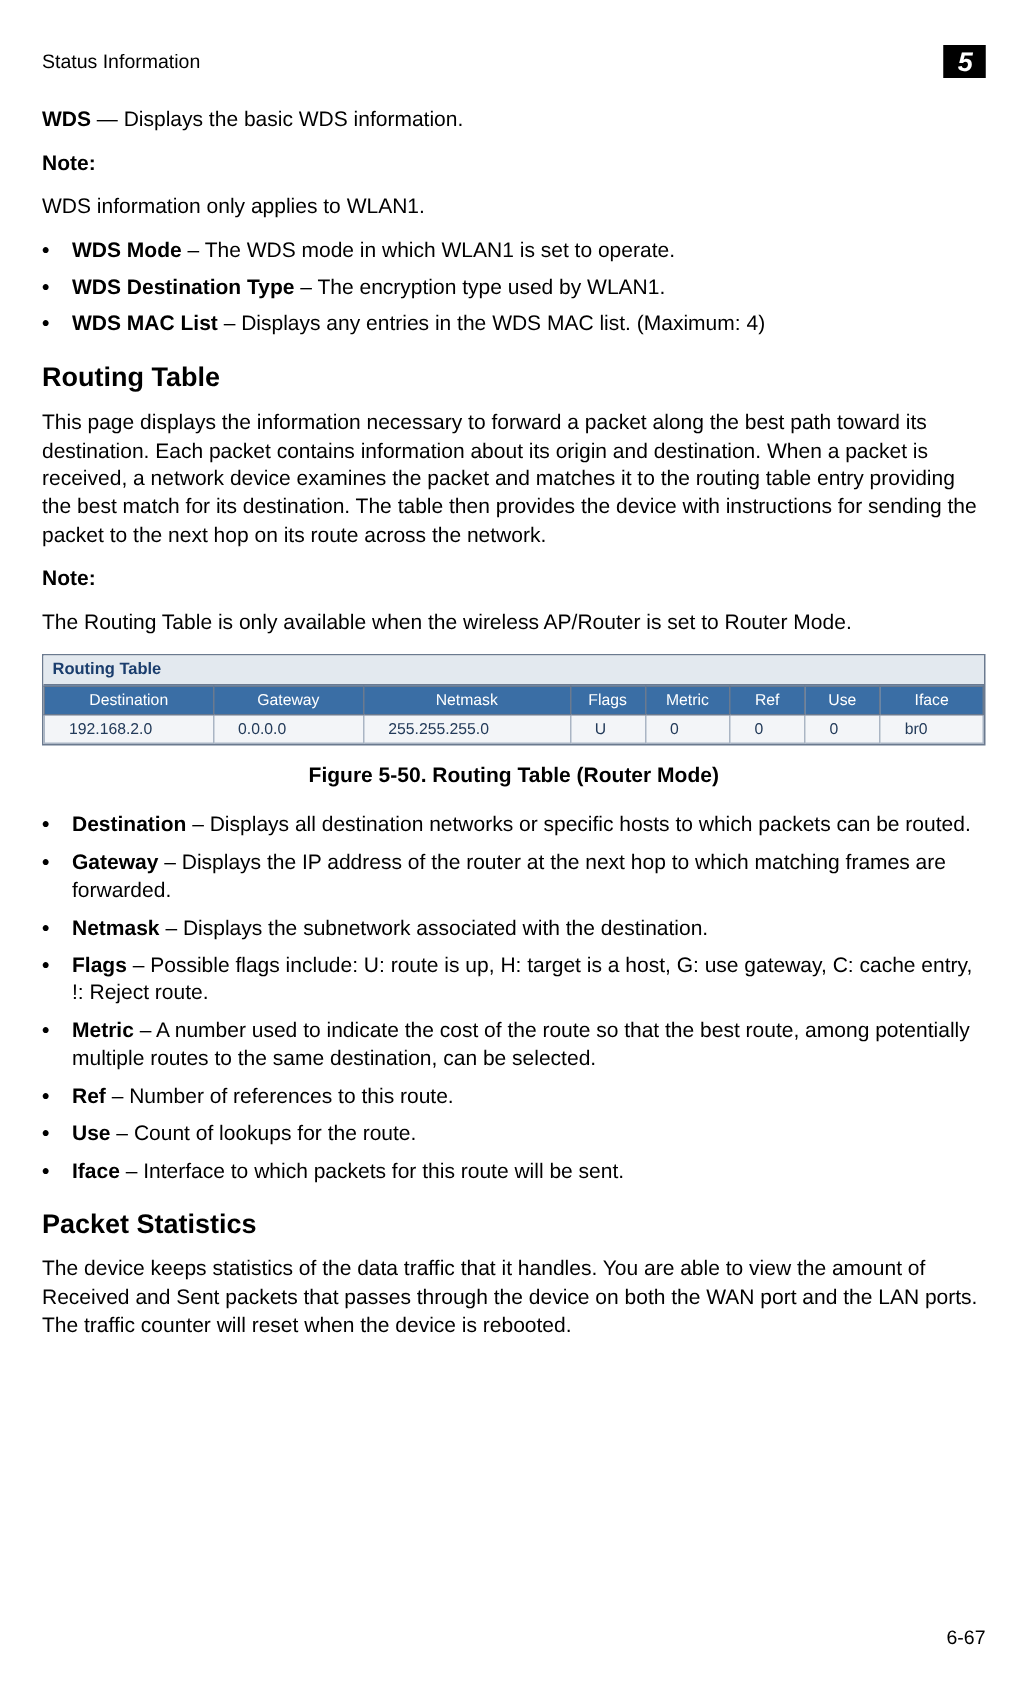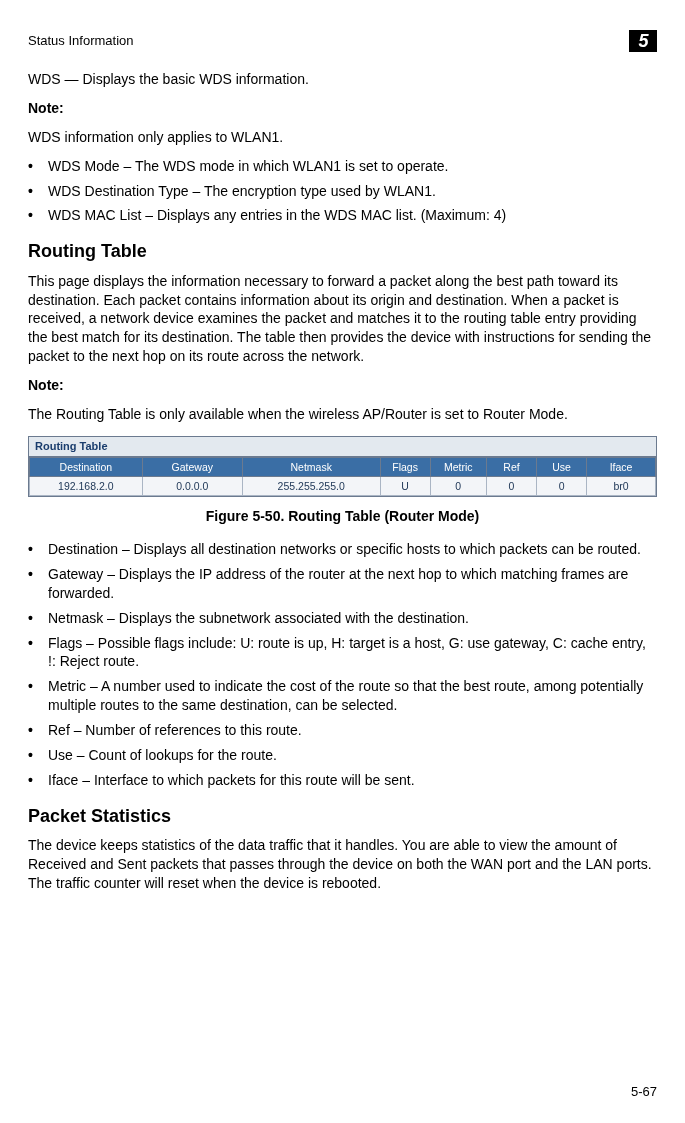--- a/index.html
+++ b/index.html
@@ -36,21 +36,21 @@
       border-left: 3px solid #000;
       border-right: 2px solid #000;
     }
     .para { margin-bottom: 10px; }
     .note-row { display: flex; gap: 10px; margin-bottom: 10px; flex-direction: column; }
     .note-label { font-weight: bold; flex-shrink: 0; width: 44px; }
     .bullet-list { margin-bottom: 14px; }
     .bullet-item { display: flex; gap: 10px; margin-bottom: 6px; }
     .bullet { flex-shrink: 0; font-weight: bold; width: 10px; }
     .h-section { font-weight: bold; font-size: 18px; margin: 14px 0 8px 0; }
-    .bold { font-weight: normal; }
+    .bold { font-weight: bold; }
     .figure-wrap { margin: 12px 0 6px 0; }
     .rt-outer {
       border: 1px solid #6b7a8f;
       font-family: "Lucida Sans", Tahoma, sans-serif;
       font-size: 11px;
     }
     .rt-title {
       background: #e3e9ef;
       color: #1a3d6d;
       font-weight: bold;
@@ -61,22 +61,22 @@
     .rt-table th {
       background: #3a6ea5;
       color: #fff;
       font-weight: normal;
       padding: 2px 4px;
       border: 1px solid #6b7a8f;
       font-size: 10.5px;
     }
     .rt-table td {
       background: #f3f5f8;
-      text-align: center;
-      padding: 2px 4px;
+      text-align: left;
+      padding: 2px 16px;
       border: 1px solid #aab5c4;
       color: #223a59;
       font-size: 10.5px;
     }
     .figure-caption {
       text-align: center;
       font-weight: bold;
       margin: 10px 0 14px 0;
       font-size: 14px;
     }
@@ -195,13 +195,13 @@
   </div>
   <div class="bullet-item">
     <span class="bullet">•</span>
     <span class="item-text"><span class="bold">Iface</span><span class="rest"> – Interface to which packets for this route will be sent.</span></span>
   </div>
 </div>
 
 <div class="h-section">Packet Statistics</div>
 <div class="para">The device keeps statistics of the data traffic that it handles. You are able to view the amount of Received and Sent packets that passes through the device on both the WAN port and the LAN ports. The traffic counter will reset when the device is rebooted.</div>
 
-<div class="page-num">5-67</div>
+<div class="page-num">6-67</div>
 
 </body></html>

